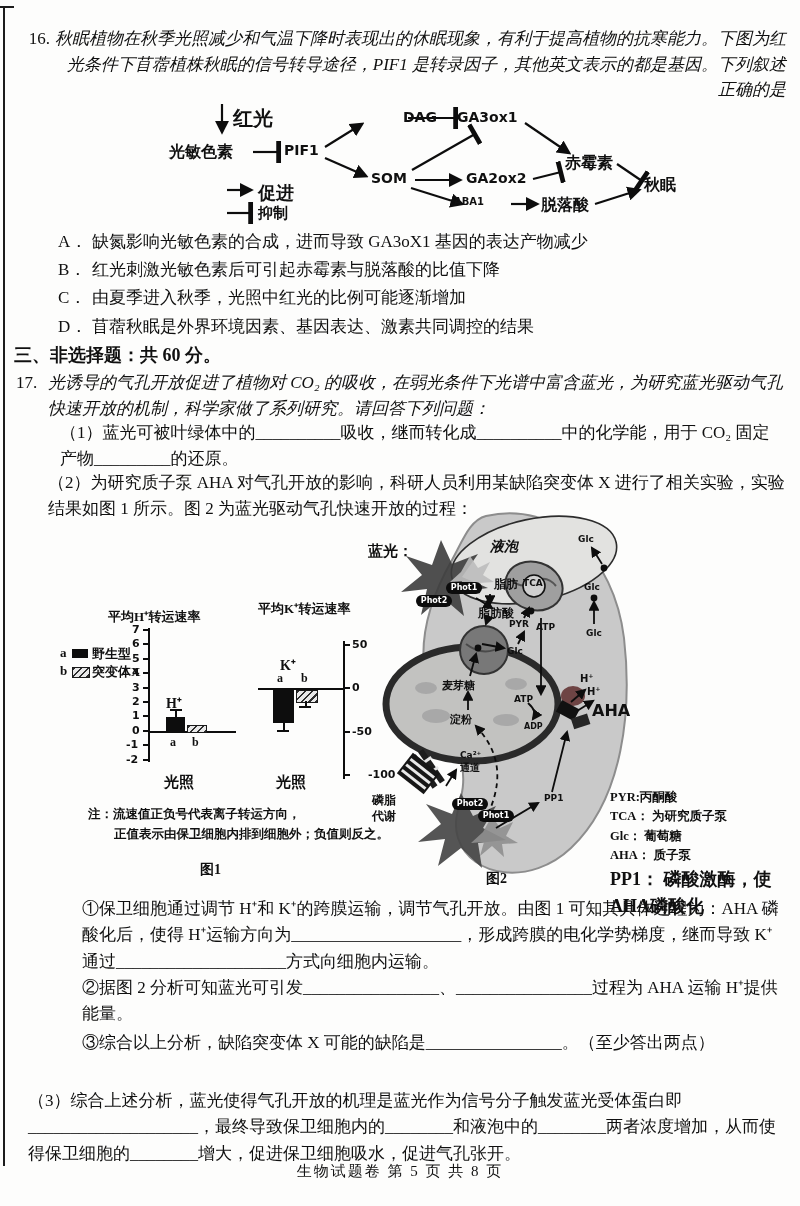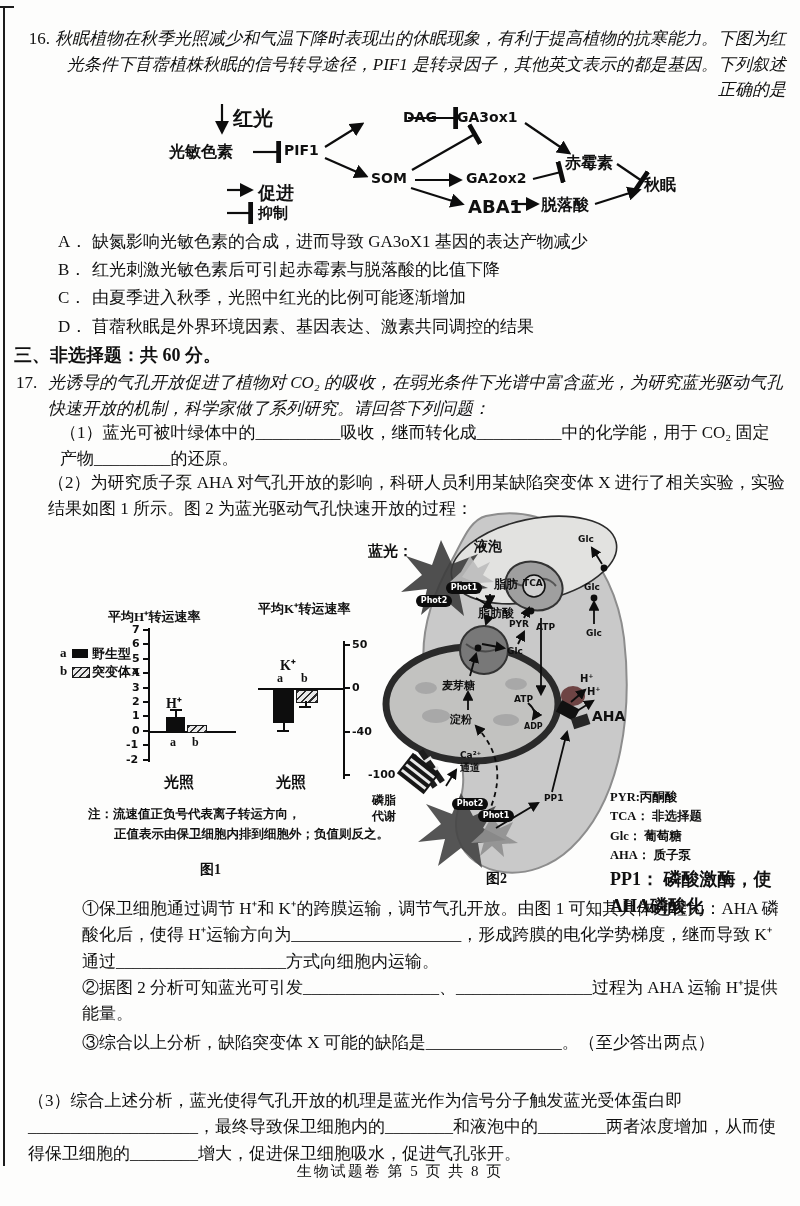--- a/index.html
+++ b/index.html
@@ -66,21 +66,21 @@
       <line x1="62" y1="113" x2="86" y2="113" marker-end="url(#tb)"></line>
     </g>
   </svg>
   <div class="cnlab" style="left:68px;top:5px;font-size:20px;">红光</div>
   <div class="cnlab" style="left:4px;top:42px;font-size:16px;">光敏色素</div>
   <div class="dlab" style="left:119px;top:42px;font-size:14px;">PIF1</div>
   <div class="dlab" style="left:202px;top:9px;font-size:14px;margin-left:36px;">DAG</div>
   <div class="dlab" style="left:206px;top:70px;font-size:14px;">SOM</div>
   <div class="dlab" style="left:292px;top:9px;font-size:14px;">GA3ox1</div>
   <div class="dlab" style="left:301px;top:70px;font-size:14px;">GA2ox2</div>
-  <div class="dlab" style="left:303px;top:96px;font-size:18px;">ABA1</div>
+  <div class="dlab" style="left:289px;top:96px;font-size:10px;">ABA1</div>
   <div class="cnlab" style="left:400px;top:53px;font-size:16px;">赤霉素</div>
   <div class="cnlab" style="left:376px;top:95px;font-size:16px;">脱落酸</div>
   <div class="cnlab" style="left:479px;top:75px;font-size:16px;">秋眠</div>
   <div class="cnlab" style="left:93px;top:81px;font-size:18px;">促进</div>
   <div class="cnlab" style="left:93px;top:104px;font-size:15px;">抑制</div>
 </div>
 
 <div class="abs" style="left:58px;top:228px;width:710px;">
   <div class="opt">
     <div class="optlab">A．</div>
@@ -152,21 +152,21 @@
   <div class="flab" style="left:144px;top:152px;font-size:12px;">b</div>
   <div class="flab" style="left:116px;top:190px;font-size:15px;">光照</div>
 
   <div class="axis" style="left:295px;top:58px;width:2px;height:138px;"></div>
   <div class="tick" style="left:297px;top:61px;width:5px;height:2px;"></div>
   <div class="tick" style="left:297px;top:104px;width:5px;height:2px;"></div>
   <div class="tick" style="left:297px;top:148px;width:5px;height:2px;"></div>
   <div class="tick" style="left:297px;top:191px;width:5px;height:2px;"></div>
   <div class="tlab" style="left:304px;top:55px;">50</div>
   <div class="tlab" style="left:304px;top:98px;">0</div>
-  <div class="tlab" style="left:304px;top:142px;">-40</div>
+  <div class="tlab" style="left:304px;top:142px;">-50</div>
   <div class="tlab" style="left:304px;top:185px;margin-left:16px;">-100</div>
   <div class="axis" style="left:210px;top:105px;width:87px;height:2px;"></div>
   <div class="bar" style="left:225px;top:107px;width:21px;height:33px;"></div>
   <div class="errbar tick" style="left:235px;top:140px;width:2px;height:8px;"></div>
   <div class="tick" style="left:229px;top:147px;width:12px;height:2px;"></div>
   <div class="hatch" style="left:248px;top:107px;width:20px;height:11px;"></div>
   <div class="errbar tick" style="left:257px;top:118px;width:2px;height:6px;"></div>
   <div class="tick" style="left:251px;top:123px;width:12px;height:2px;"></div>
   <div class="flab" style="left:232px;top:72px;font-size:14px;">K⁺</div>
   <div class="flab" style="left:229px;top:88px;font-size:12px;">a</div>
@@ -251,21 +251,21 @@
       <line x1="186" y1="294" x2="201" y2="234" marker-end="url(#ah2)"></line>
       <line x1="130" y1="330" x2="172" y2="305" marker-end="url(#ah2)"></line>
       <line x1="205" y1="204" x2="219" y2="192" marker-end="url(#ah2)"></line>
       <line x1="211" y1="213" x2="227" y2="203" marker-end="url(#ah2)"></line>
       <line x1="80" y1="288" x2="90" y2="272" marker-end="url(#ah2)"></line>
       <path d="M122,316 C142,272 126,246 110,228" stroke-dasharray="5,4" marker-end="url(#ah2)"></path>
     </g>
   </svg>
 
   <div class="cnlab" style="left:2px;top:44px;font-size:15px;">蓝光：</div>
-  <div class="cnlab" style="left:108px;top:40px;font-size:14px;">液泡</div>
+  <div class="cnlab" style="left:124px;top:40px;font-size:14px;font-style:italic;">液泡</div>
   <div class="pill" style="left:80px;top:84px;width:36px;font-size:8px;padding:2px 0;">Phot1</div>
   <div class="pill" style="left:50px;top:97px;width:36px;font-size:8px;padding:2px 0;">Phot2</div>
   <div class="cnlab" style="left:128px;top:78px;font-size:12px;">脂肪</div>
   <div class="cnlab" style="left:112px;top:107px;font-size:12px;">脂肪酸</div>
   <div class="dlab" style="left:157px;top:80px;font-size:9px;">TCA</div>
   <div class="dlab" style="left:143px;top:121px;font-size:9px;">PYR</div>
   <div class="dlab" style="left:170px;top:124px;font-size:9px;">ATP</div>
   <div class="dlab" style="left:141px;top:148px;font-size:9px;">Glc</div>
   <div class="dlab" style="left:212px;top:36px;font-size:9px;">Glc</div>
   <div class="dlab" style="left:218px;top:84px;font-size:9px;">Glc</div>
@@ -273,30 +273,30 @@
   <div class="cnlab" style="left:76px;top:180px;font-size:11px;">麦芽糖</div>
   <div class="cnlab" style="left:84px;top:214px;font-size:11px;">淀粉</div>
   <div class="dlab" style="left:94px;top:252px;font-size:9px;">Ca²⁺</div>
   <div class="cnlab" style="left:94px;top:263px;font-size:10px;">通道</div>
   <div class="cnlab" style="left:6px;top:294px;font-size:12px;">磷脂</div>
   <div class="cnlab" style="left:6px;top:310px;font-size:12px;">代谢</div>
   <div class="dlab" style="left:148px;top:196px;font-size:9px;">ATP</div>
   <div class="dlab" style="left:158px;top:224px;font-size:8px;">ADP</div>
   <div class="dlab" style="left:214px;top:175px;font-size:10px;">H⁺</div>
   <div class="dlab" style="left:221px;top:188px;font-size:10px;">H⁺</div>
-  <div class="dlab" style="left:226px;top:210px;font-size:14px;">AHA</div>
+  <div class="dlab" style="left:226px;top:203px;font-size:16px;">AHA</div>
   <div class="dlab" style="left:178px;top:295px;font-size:9px;">PP1</div>
   <div class="pill" style="left:86px;top:300px;width:36px;font-size:8px;padding:2px 0;">Phot2</div>
   <div class="pill" style="left:112px;top:312px;width:36px;font-size:8px;padding:2px 0;">Phot1</div>
   <div class="cnlab" style="left:120px;top:372px;font-size:14px;">图2</div>
 </div>
 
 <div class="abs" style="left:610px;top:788px;width:188px;">
   <div class="b" style="font-size:12.5px;line-height:1.55;">PYR:丙酮酸</div>
-  <div class="b" style="font-size:12.5px;line-height:1.55;">TCA： 非选择题</div>
+  <div class="b" style="font-size:12.5px;line-height:1.55;">TCA： 为研究质子泵</div>
   <div class="b" style="font-size:12.5px;line-height:1.55;">Glc： 葡萄糖</div>
   <div class="b" style="font-size:12.5px;line-height:1.55;">AHA： 质子泵</div>
   <div class="b" style="font-size:18px;line-height:1.55;">PP1： 磷酸激酶，使AHA磷酸化</div>
 </div>
 
 <div class="abs para" style="left:82px;top:896px;width:706px;">①保卫细胞通过调节 H⁺和 K⁺的跨膜运输，调节气孔开放。由图 1 可知其具体过程为：AHA 磷酸化后，使得 H⁺运输方向为____________________，形成跨膜的电化学势梯度，继而导致 K⁺通过____________________方式向细胞内运输。</div>
 <div class="abs para" style="left:82px;top:975px;width:706px;">②据图 2 分析可知蓝光可引发________________、________________过程为 AHA 运输 H⁺提供能量。</div>
 <div class="abs para" style="left:82px;top:1030px;width:706px;">③综合以上分析，缺陷突变体 X 可能的缺陷是________________。（至少答出两点）</div>
 <div class="abs para" style="left:28px;top:1088px;width:758px;">（3）综合上述分析，蓝光使得气孔开放的机理是蓝光作为信号分子触发蓝光受体蛋白即____________________，最终导致保卫细胞内的________和液泡中的________两者浓度增加，从而使得保卫细胞的________增大，促进保卫细胞吸水，促进气孔张开。</div>
 

